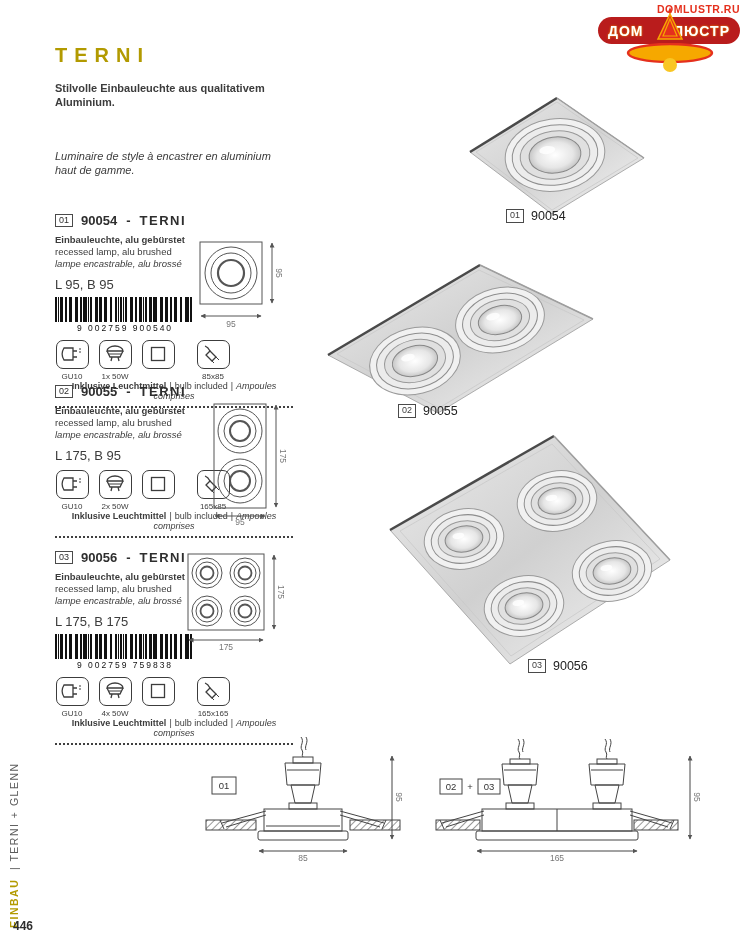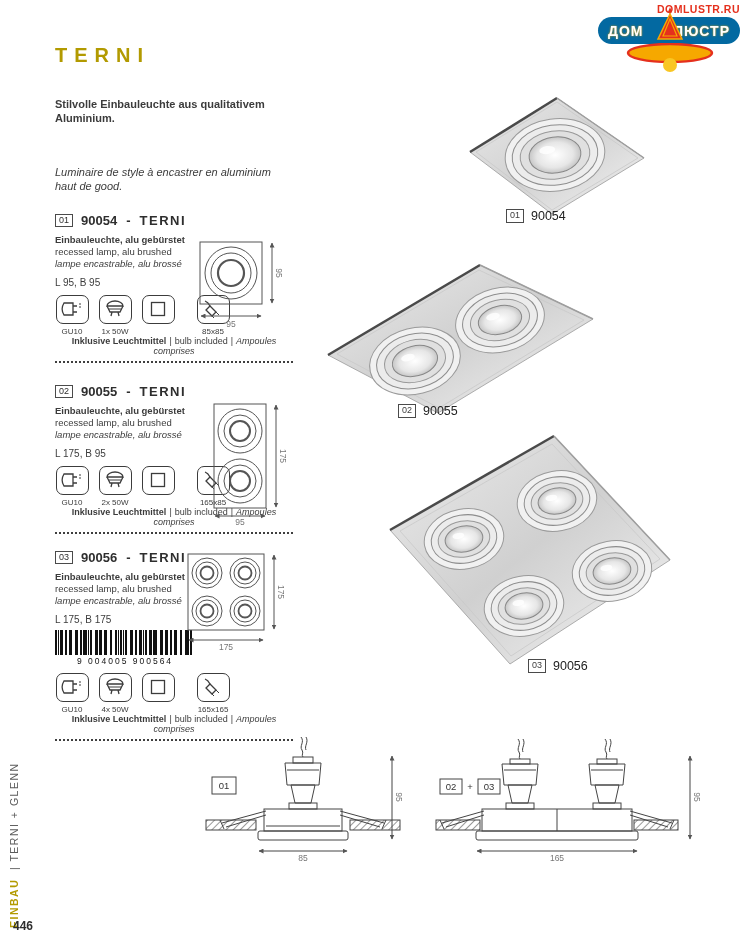--- a/index.html
+++ b/index.html
@@ -2,45 +2,45 @@
 <html><head>
 <meta charset="utf-8">
 <style>
   html,body{margin:0;padding:0;background:#e9e9e9;}
   #page{position:relative;width:750px;height:947px;background:#ffffff;margin:0 auto;
         font-family:"Liberation Sans",sans-serif;color:#3c3c3c;overflow:hidden;}
   .abs{position:absolute;}
 
   
   #title{left:55px;top:44px;font-size:20px;font-weight:bold;letter-spacing:7px;color:#b29a00;}
-  .intro{left:55px;width:238px;font-size:11px;line-height:1.3;margin-top:16px;}
+  .intro{left:55px;width:238px;font-size:11px;line-height:1.3;}
   #intro-de{top:81px;font-weight:bold;}
   #intro-en{top:117px;}
   #intro-fr{top:149px;font-style:italic;}
 
   
   #logo{left:596px;top:3px;width:148px;height:72px;}
   #logo-site{position:absolute;right:4px;top:0;font-size:10.5px;font-weight:bold;color:#e5301d;letter-spacing:.5px;}
-  #logo-pill{position:absolute;left:2px;top:14px;width:142px;height:27px;background:#0369a1;border-radius:14px;
+  #logo-pill{position:absolute;left:2px;top:14px;width:142px;height:27px;background:#b91c1c;border-radius:14px;
              display:flex;align-items:center;justify-content:space-between;padding:0 10px;box-sizing:border-box;}
   .logo-word{color:#fff;font-weight:bold;font-size:14px;letter-spacing:1px;text-shadow:0 0 2px #f6a800;}
   #logo-chand{position:absolute;left:56px;top:2px;}
   #logo-bowl{position:absolute;left:28px;top:40px;}
 
   
   .block{position:absolute;left:55px;width:238px;}
   #block-0{top:213px;} #block-1{top:384px;} #block-2{top:550px;}
   .prod-head{display:flex;align-items:center;font-size:13px;font-weight:bold;color:#2e2e2e;margin-bottom:6px;}
   .idx-box{border:1px solid #4a4a4a;font-size:9px;font-weight:normal;padding:1px 3px;margin-right:8px;line-height:1.1;}
   .head-dash{margin:0 9px;}
   .head-name{letter-spacing:1.5px;}
   .desc{font-size:9.5px;line-height:1.26;}
   .desc-de{font-weight:bold;}
   .desc-fr{font-style:italic;}
-  .size-line{font-size:10px;margin-top:7px;}
+  .size-line{font-size:13px;margin-top:7px;}
   .barcode{margin-top:5px;width:150px;}
   .bars{width:140px;height:25px;background-color:#fff;
     background-image:
       repeating-linear-gradient(90deg,#111 0 2px,transparent 2px 5px),
       repeating-linear-gradient(90deg,#111 0 1px,transparent 1px 7px),
       repeating-linear-gradient(90deg,#111 0 1px,transparent 1px 11px),
       repeating-linear-gradient(90deg,transparent 0 3px,#111 3px 4px,transparent 4px 13px);}
   .bar-digits{font-size:8.5px;letter-spacing:2px;color:#111;margin-top:1px;text-align:center;width:140px;}
   .icons-row{display:flex;align-items:flex-start;margin-top:7px;}
   .icon-item{width:34px;margin-right:9px;text-align:center;}
@@ -93,33 +93,37 @@
     <div id="logo-bowl">
       <svg width="92" height="30" viewBox="0 0 92 30">
         <ellipse cx="46" cy="10" rx="42" ry="9" fill="#f6a800" stroke="#e5301d" stroke-width="2.5"></ellipse>
         <circle cx="46" cy="22" r="7" fill="#f9c623"></circle>
       </svg>
     </div>
   </div>
 
   <div class="abs" id="title">TERNI</div>
   <div class="abs intro" id="intro-de">Stilvolle Einbauleuchte aus qualitativem Aluminium.</div>
-  <div class="abs intro" id="intro-fr">Luminaire de style à encastrer en aluminium haut de good.</div>
+  <div class="abs intro" id="intro-fr">Luminaire de style à encastrer en aluminium haut de gamme.</div>
 
   <div class="block" id="block-0">
     <div class="prod-head">
       <span class="idx-box">01</span>
       <span>90054</span>
       <span class="head-dash">-</span>
       <span class="head-name">TERNI</span>
     </div>
     <div class="desc desc-de">Einbauleuchte, alu gebürstet</div>
     <div class="desc">recessed lamp, alu brushed</div>
     <div class="desc desc-fr">lampe encastrable, alu brossé</div>
     <div class="size-line">L 95, B 95</div>
+    <div class="barcode">
+      <div class="bars"></div>
+      <div class="bar-digits">9 002759 900540</div>
+    </div>
     <div class="icons-row">
       <div class="icon-item">
         <div class="icon-frame">
           <svg width="26" height="22" viewBox="0 0 26 22" fill="none" stroke="#3c3c3c" stroke-width="1.3">
             <path d="M5 5 c-2.5 4 -2.5 8 0 12 h9 V5 z"></path>
               <path d="M14 8 h4 M14 14 h4"></path>
             <path d="M20 6 h2 M20 9 h2" stroke-width="1"></path>
           </svg>
         </div>
         <div class="icon-label">GU10</div>
@@ -222,21 +226,21 @@
       <span>90056</span>
       <span class="head-dash">-</span>
       <span class="head-name">TERNI</span>
     </div>
     <div class="desc desc-de">Einbauleuchte, alu gebürstet</div>
     <div class="desc">recessed lamp, alu brushed</div>
     <div class="desc desc-fr">lampe encastrable, alu brossé</div>
     <div class="size-line">L 175, B 175</div>
     <div class="barcode">
       <div class="bars"></div>
-      <div class="bar-digits">9 004005 900564</div>
+      <div class="bar-digits">9 002759 759838</div>
     </div>
     <div class="icons-row">
       <div class="icon-item">
         <div class="icon-frame">
           <svg width="26" height="22" viewBox="0 0 26 22" fill="none" stroke="#3c3c3c" stroke-width="1.3">
             <path d="M5 5 c-2.5 4 -2.5 8 0 12 h9 V5 z"></path>
               <path d="M14 8 h4 M14 14 h4"></path>
             <path d="M20 6 h2 M20 9 h2" stroke-width="1"></path>
           </svg>
         </div>

